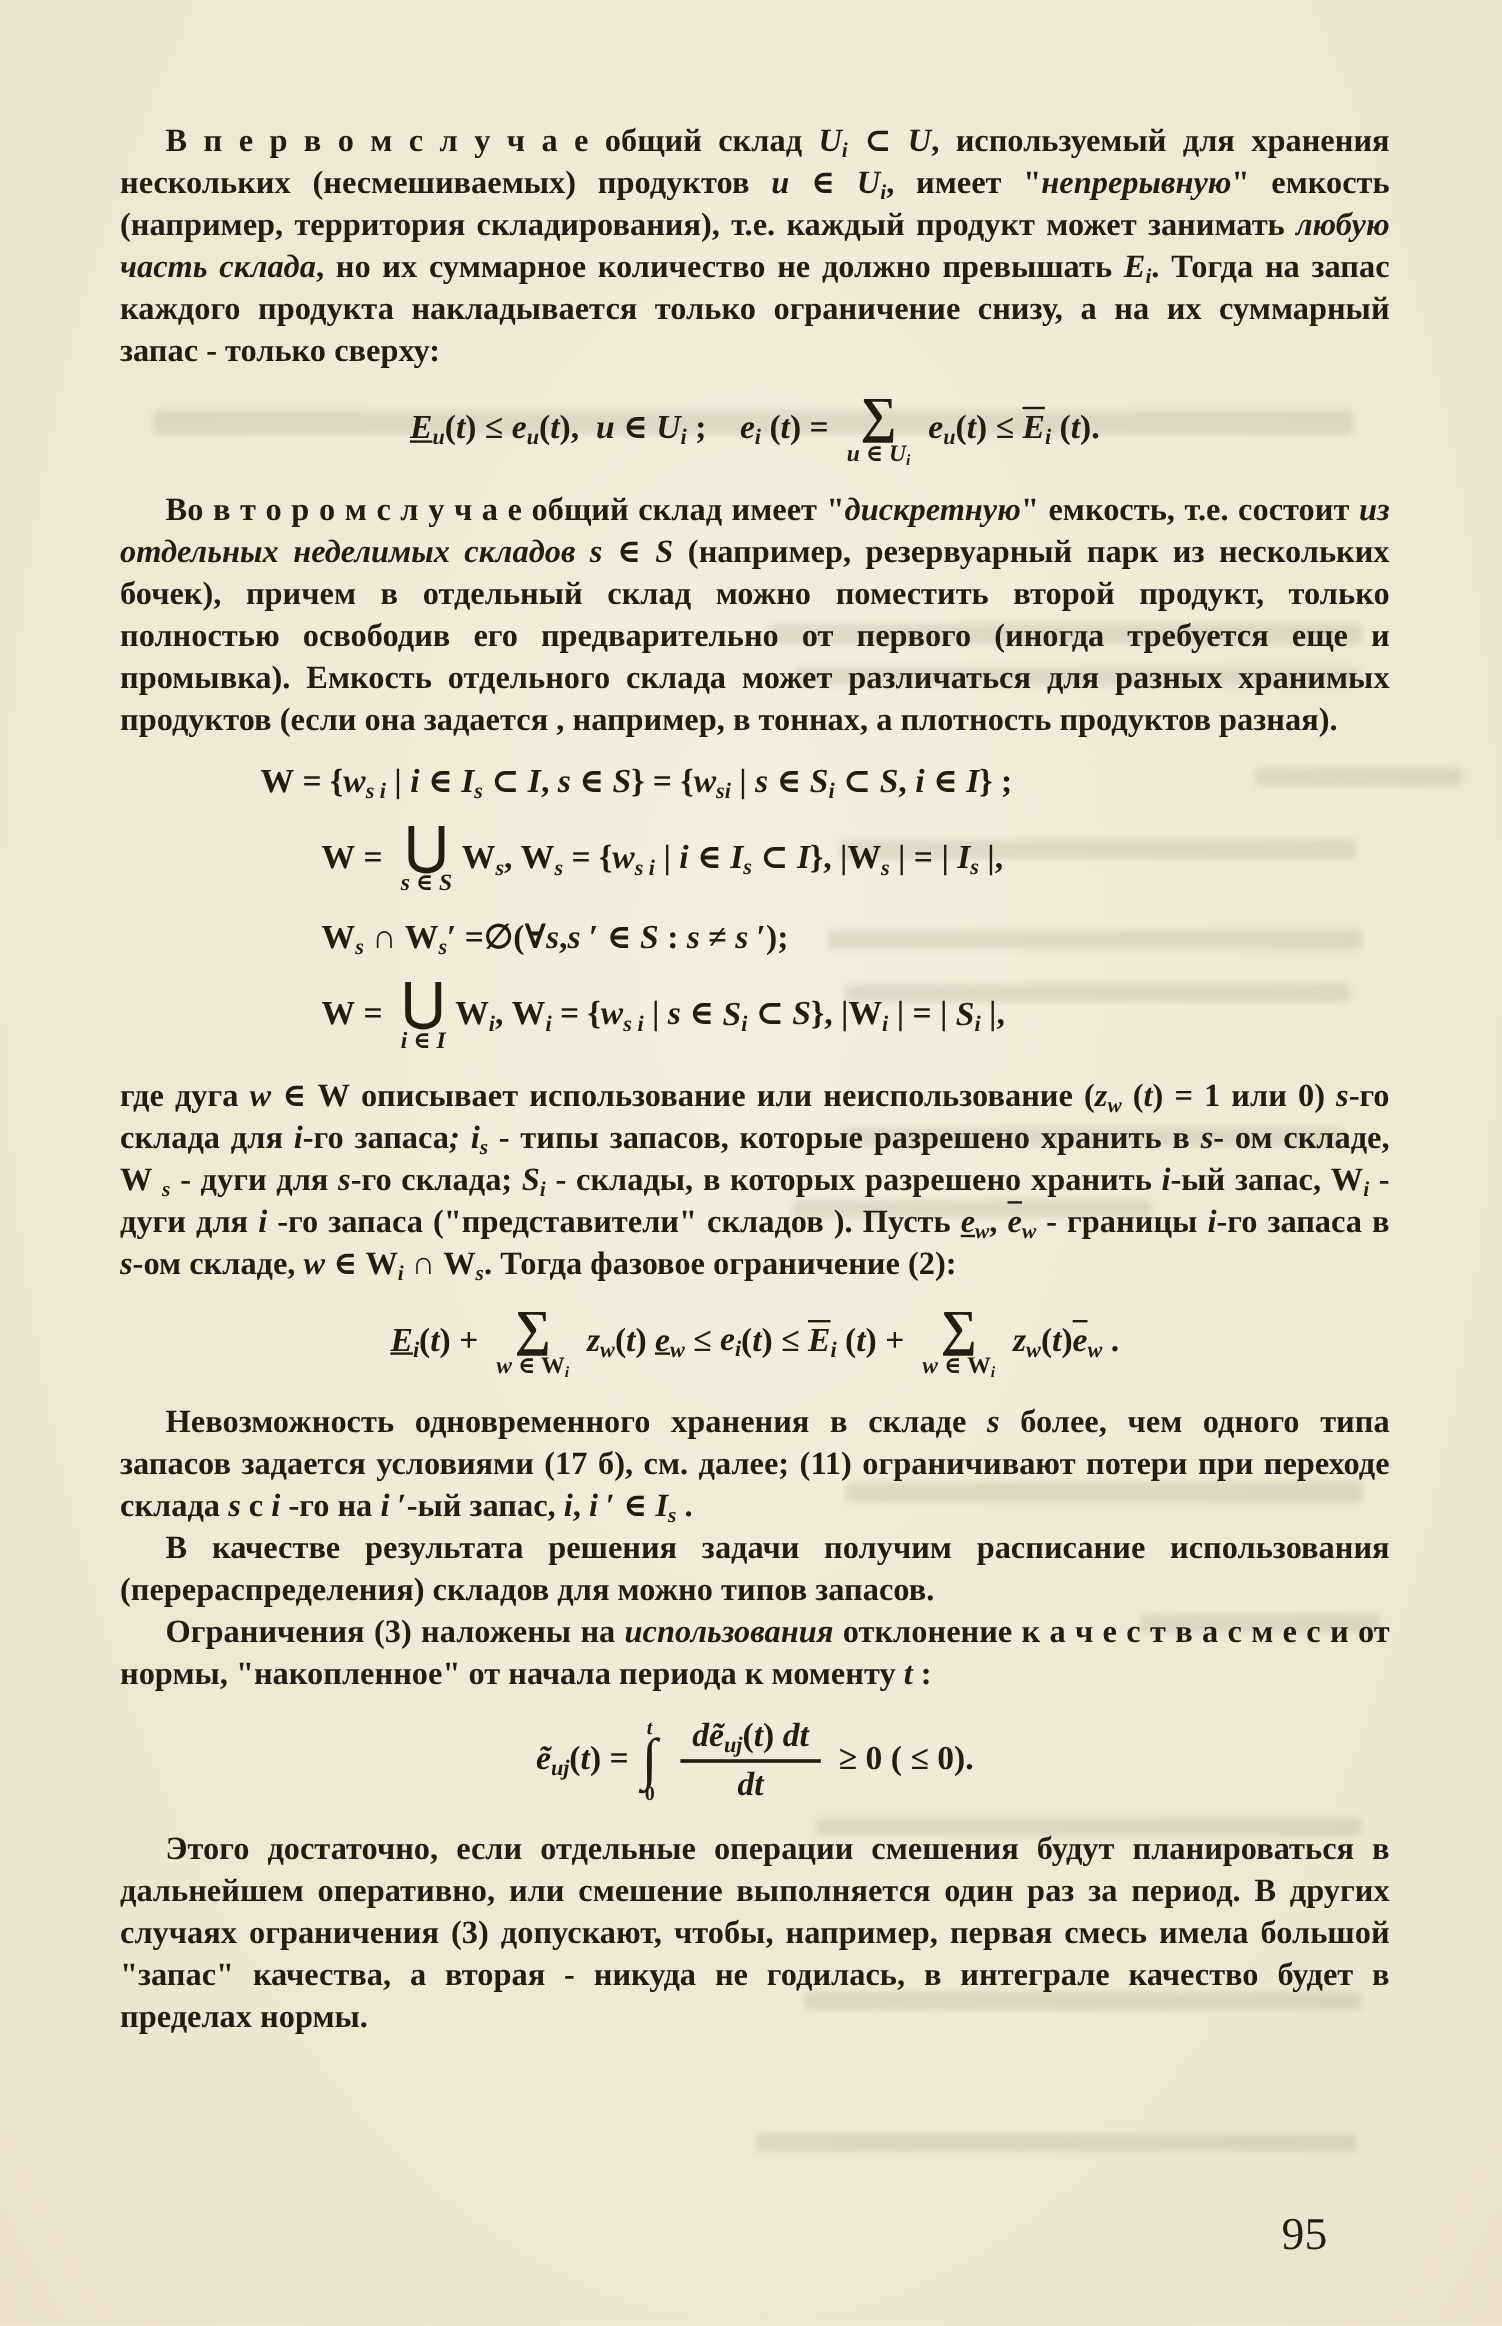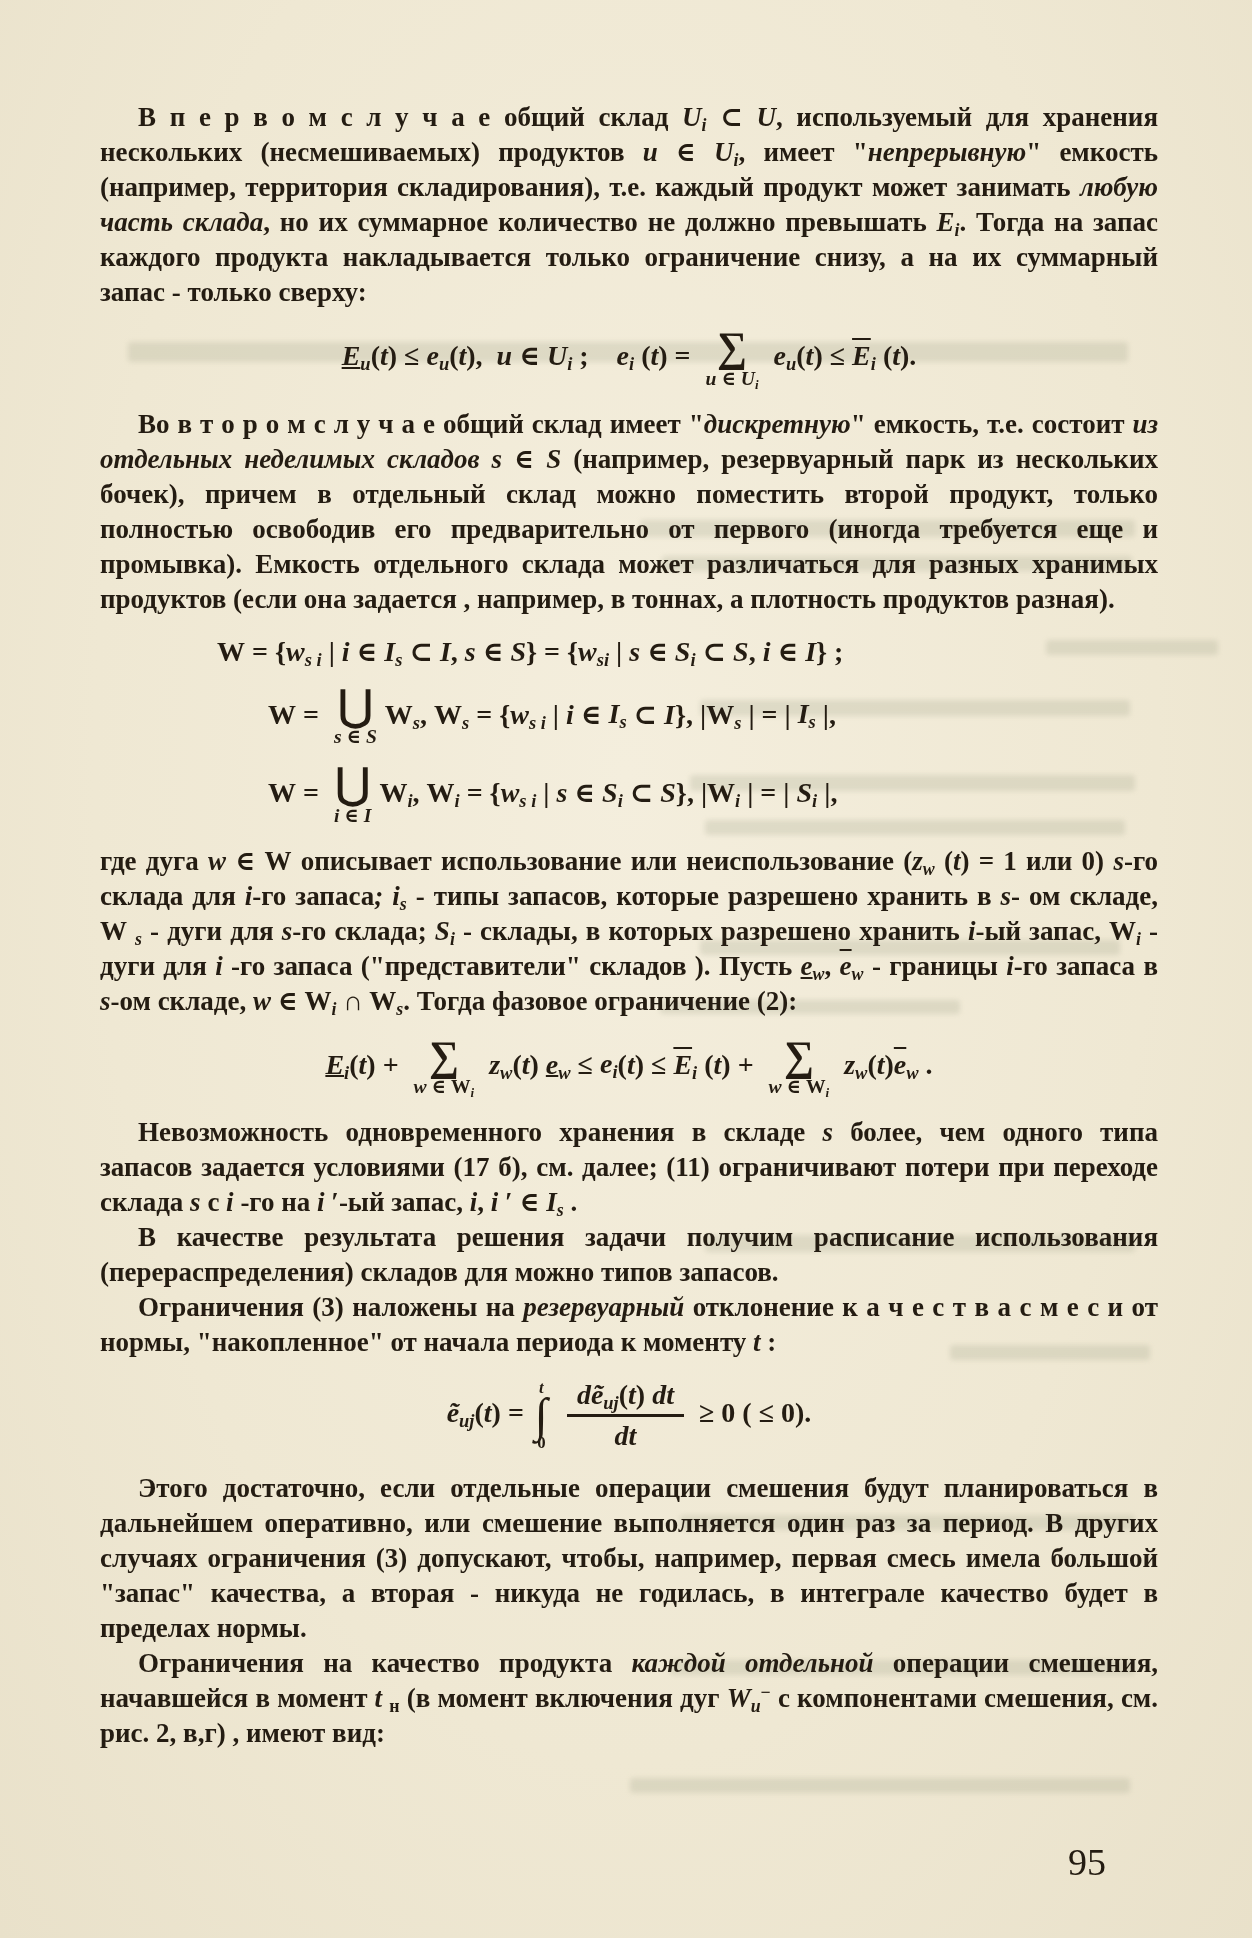--- a/index.html
+++ b/index.html
@@ -63,37 +63,37 @@
     <div class="formula f-center"><span class="un"><i>E</i></span><sub><i>u</i></sub>(<i>t</i>) ≤ <i>e</i><sub><i>u</i></sub>(<i>t</i>), <i>u</i> ∈ <i>U<sub>i</sub></i> ; <i>e<sub>i</sub></i> (<i>t</i>) = <span class="sum">
         <span class="sig">∑</span>
         <span class="lim"><i>u</i> ∈ <i>U<sub>i</sub></i></span>
       </span> <i>e</i><sub><i>u</i></sub>(<i>t</i>) ≤ <span class="ov"><i>E</i></span><sub><i>i</i></sub> (<i>t</i>).</div>
     <div class="para indent">Во в т о р о м   с л у ч а е  общий склад имеет "<i>дискретную</i>"  емкость, т.е. состоит <i>из отдельных неделимых складов s</i> ∈ <i>S</i> (например, резервуарный парк из нескольких бочек), причем в отдельный склад можно поместить второй продукт, только полностью освободив его предварительно от первого (иногда требуется еще и промывка). Емкость отдельного склада может различаться для разных хранимых продуктов (если она задается , например, в тоннах, а плотность продуктов разная).</div>
     <div class="formula f-ind1"><b>W</b> = {<i>w</i><sub><i>s i</i></sub> | <i>i</i> ∈ <i>I<sub>s</sub></i> ⊂ <i>I</i>, <i>s</i> ∈ <i>S</i>} = {<i>w</i><sub><i>si</i></sub> | <i>s</i> ∈ <i>S<sub>i</sub></i> ⊂ <i>S</i>, <i>i</i> ∈ <i>I</i>} ;</div>
     <div class="formula f-ind2"><b>W</b> = <span class="sum">
         <span class="sig">⋃</span>
         <span class="lim"><i>s</i> ∈ <i>S</i></span>
       </span><b>W</b><sub><i>s</i></sub>, <b>W</b><sub><i>s</i></sub> = {<i>w</i><sub><i>s i</i></sub> | <i>i</i> ∈ <i>I<sub>s</sub></i> ⊂ <i>I</i>}, |<b>W</b><sub><i>s</i></sub> | = | <i>I<sub>s</sub></i> |,</div>
+    <div class="formula f-ind2"><b>W</b><sub><i>s</i></sub> ∩ <b>W</b><sub><i>s</i></sub>′ =∅(∀<i>s</i>,<i>s</i> ′ ∈ <i>S</i> : <i>s</i> ≠ <i>s</i> ′);</div>
     <div class="formula f-ind2"><b>W</b> = <span class="sum">
         <span class="sig">⋃</span>
         <span class="lim"><i>i</i> ∈ <i>I</i></span>
       </span><b>W</b><sub><i>i</i></sub>, <b>W</b><sub><i>i</i></sub> = {<i>w</i><sub><i>s i</i></sub> | <i>s</i> ∈ <i>S<sub>i</sub></i> ⊂ <i>S</i>}, |<b>W</b><sub><i>i</i></sub> | = | <i>S<sub>i</sub></i> |,</div>
     <div class="para">где дуга <i>w</i> ∈ <b>W</b> описывает использование или неиспользование (<i>z</i><sub><i>w</i></sub> (<i>t</i>) = 1 или 0) <i>s</i>-го склада для <i>i</i>-го запаса<i>;</i>  <i>i<sub>s</sub></i> -  типы запасов, которые разрешено хранить в  <i>s</i>- ом складе, <b>W</b> <sub><i>s</i></sub> - дуги для  <i>s</i>-го склада; <i>S<sub>i</sub></i> - склады, в которых разрешено хранить <i>i</i>-ый запас, <b>W</b><sub><i>i</i></sub>  - дуги для <i>i</i> -го запаса ("представители" складов ). Пусть <span class="un"><i>e</i></span><sub><i>w</i></sub>,  <span class="ov"><i>e</i></span><sub><i>w</i></sub> - границы <i>i</i>-го запаса в <i>s</i>-ом складе, <i>w</i> ∈ <b>W</b><sub><i>i</i></sub> ∩ <b>W</b><sub><i>s</i></sub>.  Тогда фазовое ограничение (2):</div>
     <div class="formula f-center"><span class="un"><i>E</i></span><sub><i>i</i></sub>(<i>t</i>) + <span class="sum">
         <span class="sig">∑</span>
         <span class="lim"><i>w</i> ∈ <b>W</b><sub><i>i</i></sub></span>
       </span> <i>z</i><sub><i>w</i></sub>(<i>t</i>) <span class="un"><i>e</i></span><sub><i>w</i></sub> ≤ <i>e<sub>i</sub></i>(<i>t</i>) ≤ <span class="ov"><i>E</i></span><sub><i>i</i></sub> (<i>t</i>)  +  <span class="sum">
         <span class="sig">∑</span>
         <span class="lim"><i>w</i> ∈ <b>W</b><sub><i>i</i></sub></span>
       </span> <i>z</i><sub><i>w</i></sub>(<i>t</i>)<span class="ov"><i>e</i></span><sub><i>w</i></sub> .</div>
     <div class="para indent">Невозможность одновременного хранения в складе <i>s</i> более, чем одного типа запасов задается условиями (17 б), см. далее; (11) ограничивают потери при переходе склада <i>s</i> с <i>i</i> -го на <i>i</i> ′-ый запас,  <i>i</i>, <i>i</i> ′ ∈ <i>I<sub>s</sub></i> .</div>
     <div class="para indent">В качестве результата решения задачи получим расписание использования (перераспределения) складов для можно типов запасов.</div>
-    <div class="para indent">Ограничения (3) наложены на <i>резервуарный</i> отклонение  к а ч е с т в а   с м  е с и   от нормы, "накопленное" от начала периода к моменту <i>t</i> :</div>
+    <div class="para indent">Ограничения (3) наложены на <i>использования</i> отклонение  к а ч е с т в а   с м  е с и   от нормы, "накопленное" от начала периода к моменту <i>t</i> :</div>
     <div class="formula f-center"><i>ẽ</i><sub><i>uj</i></sub>(<i>t</i>) = <span class="intg">
         <span class="isup"><i>t</i></span>
         <span class="isym">∫</span>
         <span class="isub">0</span>
       </span> <span class="frac"><span class="num"><i>dẽ</i><sub><i>uj</i></sub>(<i>t</i>) <i>dt</i></span><span class="den"><i>dt</i></span></span> ≥ 0 ( ≤ 0).</div>
     <div class="para indent">Этого достаточно, если отдельные операции смешения будут планироваться в дальнейшем оперативно, или смешение выполняется один раз за период. В других случаях ограничения (3) допускают, чтобы, например, первая смесь имела большой "запас" качества, а вторая - никуда не годилась, в интеграле качество будет в пределах нормы.</div>
-    <div class="para indent">Ограничения на качество продукта <i>каждой отдельной</i> операции смешения, начавшейся в момент <i>t</i> <sub>н</sub> (в момент включения дуг <i>W<sub>u</sub></i><sup>−</sup>  с компонентами смешения, см. рис. 2, в,г) , имеют вид:</div>
   </div>
 
 <div class="page-number">95</div>
 
 </body></html>

